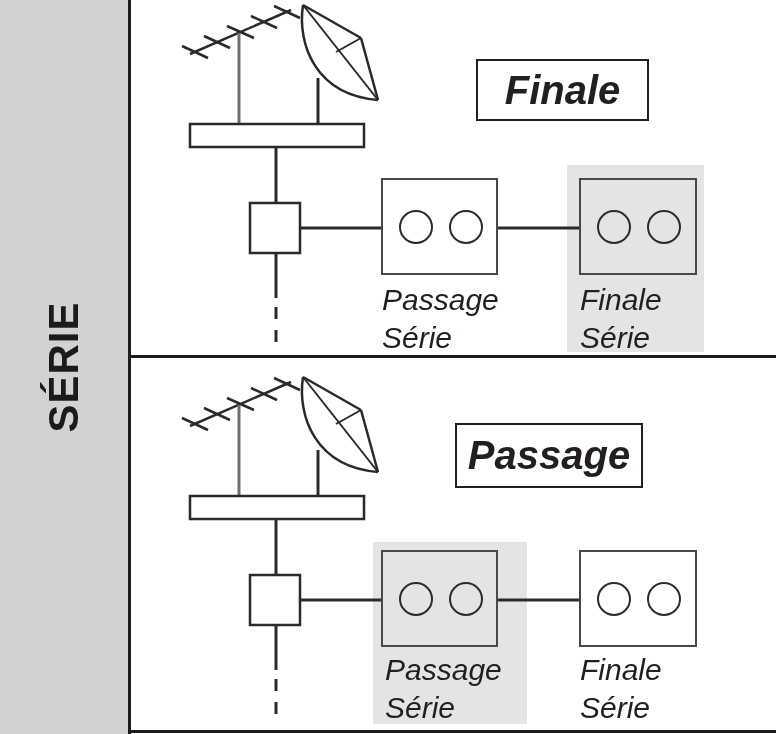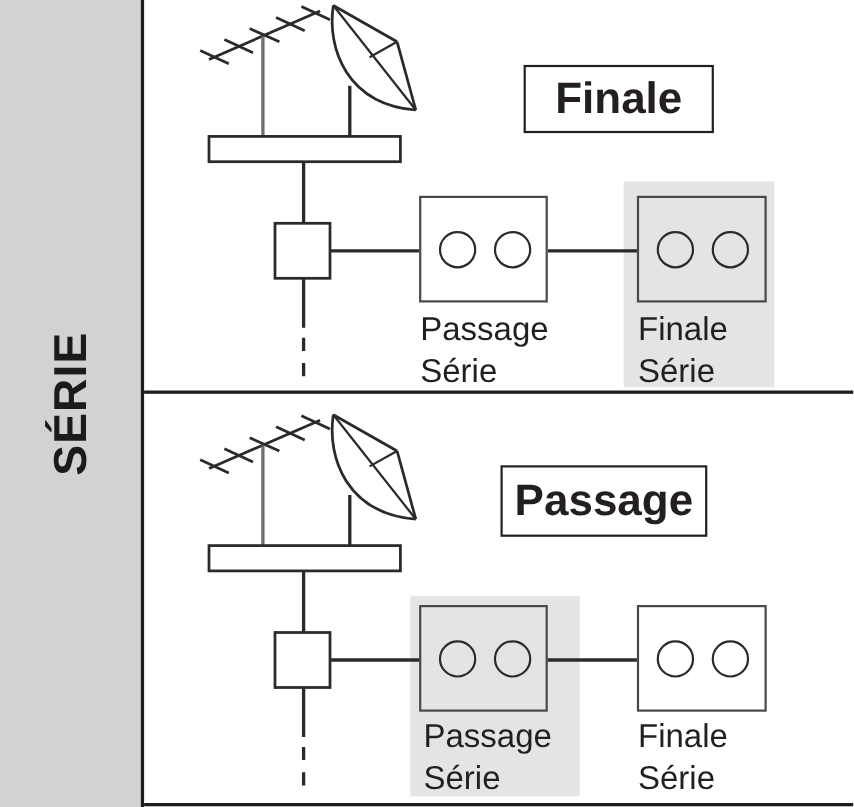--- a/index.html
+++ b/index.html
@@ -9,21 +9,21 @@
   }
   .sidebar{position:absolute;left:0;top:0;width:128px;height:734px;background:#d2d2d4;}
   .sidebar-label{
     position:absolute;left:50%;top:50%;
     transform:translate(-50%,-50%) rotate(-90deg);
     white-space:nowrap;font-weight:bold;font-size:42px;letter-spacing:1px;color:#1c1a1b;
   }
   .vdivider{position:absolute;left:128px;top:0;width:3px;height:734px;background:#1d1d1f;}
   .hdivider{position:absolute;left:131px;top:355px;width:645px;height:3px;background:#1d1d1f;}
   .bottomline{position:absolute;left:131px;top:730px;width:645px;height:3px;background:#1d1d1f;}
-  .panel{position:absolute;inset:0;}
+  .panel{position:absolute;inset:0;font-style:italic;}
   .highlight{position:absolute;background:#e4e3e5;}
   .lineart{position:absolute;overflow:visible;}
   .outlet-box{
     position:absolute;width:117px;height:97px;box-sizing:border-box;
     border:2.5px solid #48484a;background:#fff;
   }
   .outlet-box.on-gray{background:transparent;}
   .socket{
     position:absolute;width:34px;height:34px;box-sizing:border-box;
     border:2px solid #2b2b2d;border-radius:50%;top:30px;background:transparent;

